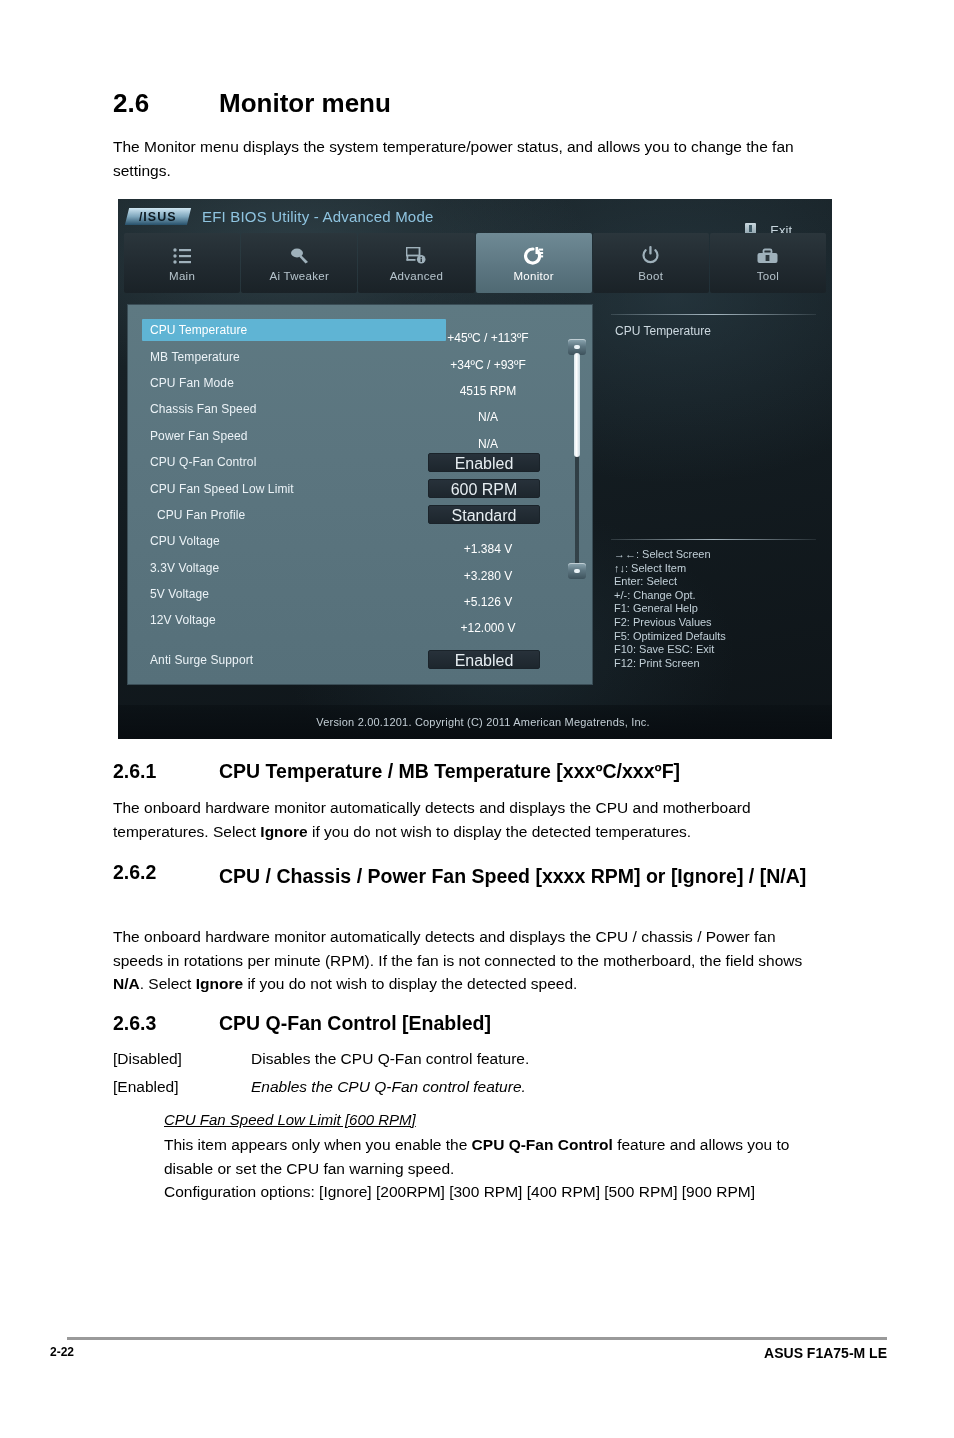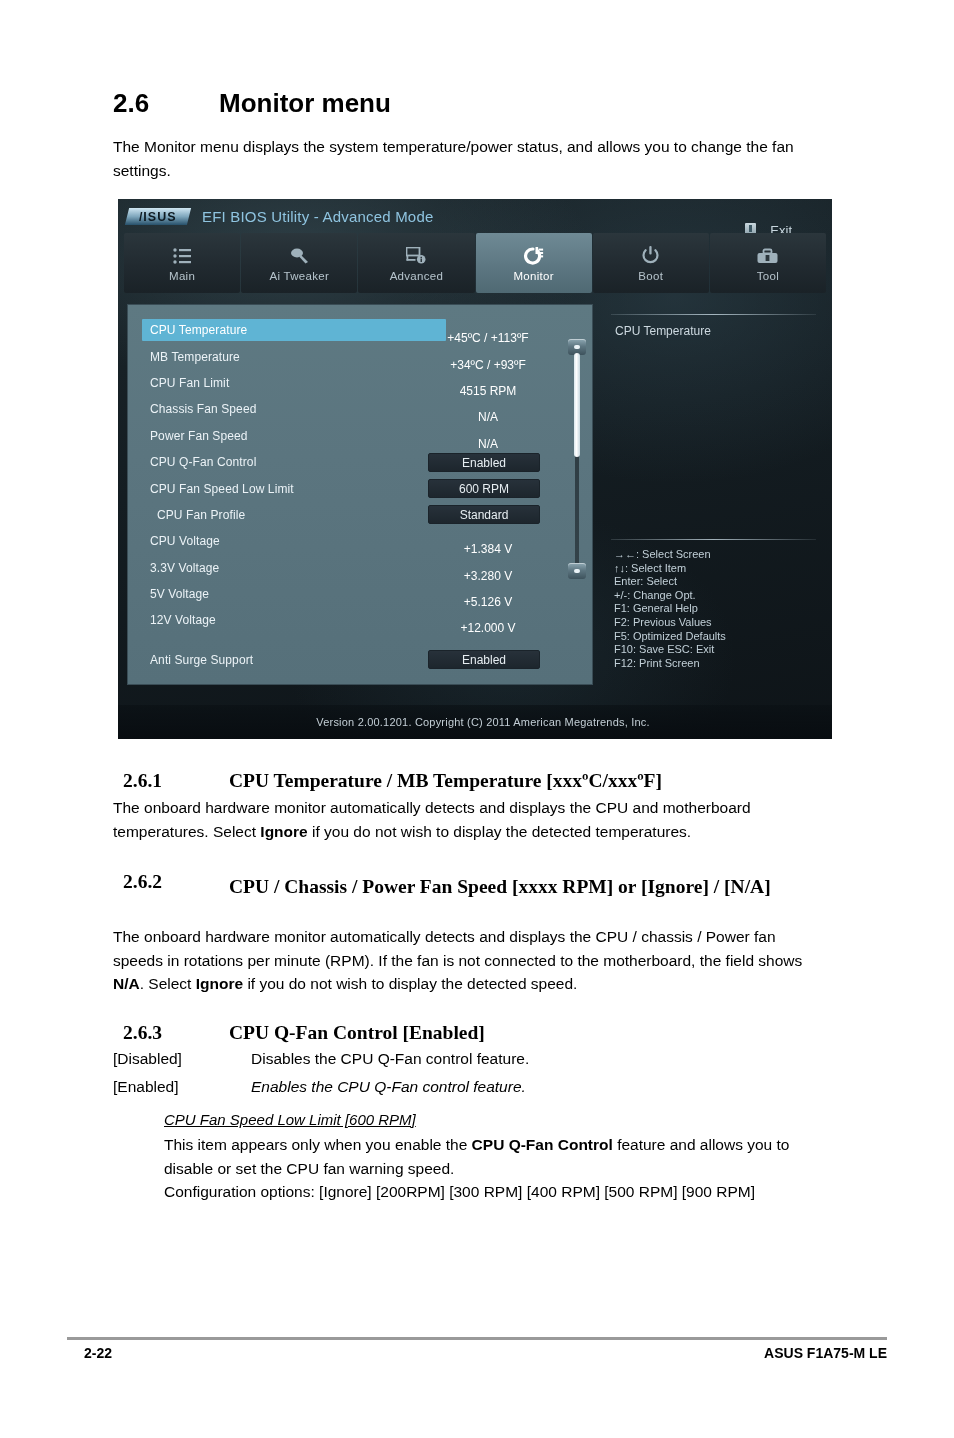--- a/index.html
+++ b/index.html
@@ -38,22 +38,21 @@
   .sec-head .ttl {
     font-weight: bold;
   }
 
   h1.sec-head {
     font-size: 26px;
     margin: 0;
   }
   h2.sec-head {
     font-size: 19.5px;
-    margin: 10px;
-    font-family: Liberation Serif, serif;
+    margin: 0;
   }
 
   .para {
     position: absolute;
     font-size: 15.5px;
     line-height: 23.5px;
     color: #000;
     text-align: left;
   }
   .para b { font-weight: bold; }
@@ -81,23 +80,23 @@
   .footer-rule {
     position: absolute;
     left: 67px;
     top: 1337px;
     width: 820px;
     height: 3px;
     background: #9a9a9a;
   }
   .footer-left {
     position: absolute;
-    left: 84px;
+    left: 50px;
     top: 1345px;
-    font-size: 14px;
+    font-size: 12px;
     font-weight: bold;
   }
   .footer-right {
     position: absolute;
     right: 67px;
     top: 1345px;
     font-size: 14px;
     font-weight: bold;
   }
 
@@ -274,21 +273,21 @@
     white-space: nowrap;
     margin-top: 16px;
   }
   .row .r-opt {
     position: absolute;
     left: 300px;
     width: 112px;
     height: 19px;
     line-height: 19px;
     text-align: center;
-    font-size: 12px;
+    font-size: 16px;
     color: #e7eef2;
     background: linear-gradient(180deg,#27313a 0%,#1d262d 100%);
     border-radius: 2px;
     border: 1px solid #1a232a;
     box-sizing: border-box;
   }
   .row.selected .sel-bar {
     position: absolute;
     left: 14px;
     top: 2px;
@@ -513,21 +512,21 @@
             <div class="r-label">CPU Temperature</div>
             <div class="r-value">+45ºC / +113ºF</div>
           </div>
 
           <div class="row">
             <div class="r-label">MB Temperature</div>
             <div class="r-value">+34ºC / +93ºF</div>
           </div>
 
           <div class="row">
-            <div class="r-label">CPU Fan Limit</div>
+            <div class="r-label">CPU Fan Mode</div>
             <div class="r-value">4515 RPM</div>
           </div>
 
           <div class="row">
             <div class="r-label">Chassis Fan Speed</div>
             <div class="r-value">N/A</div>
           </div>
 
           <div class="row">
             <div class="r-label">Power Fan Speed</div>

